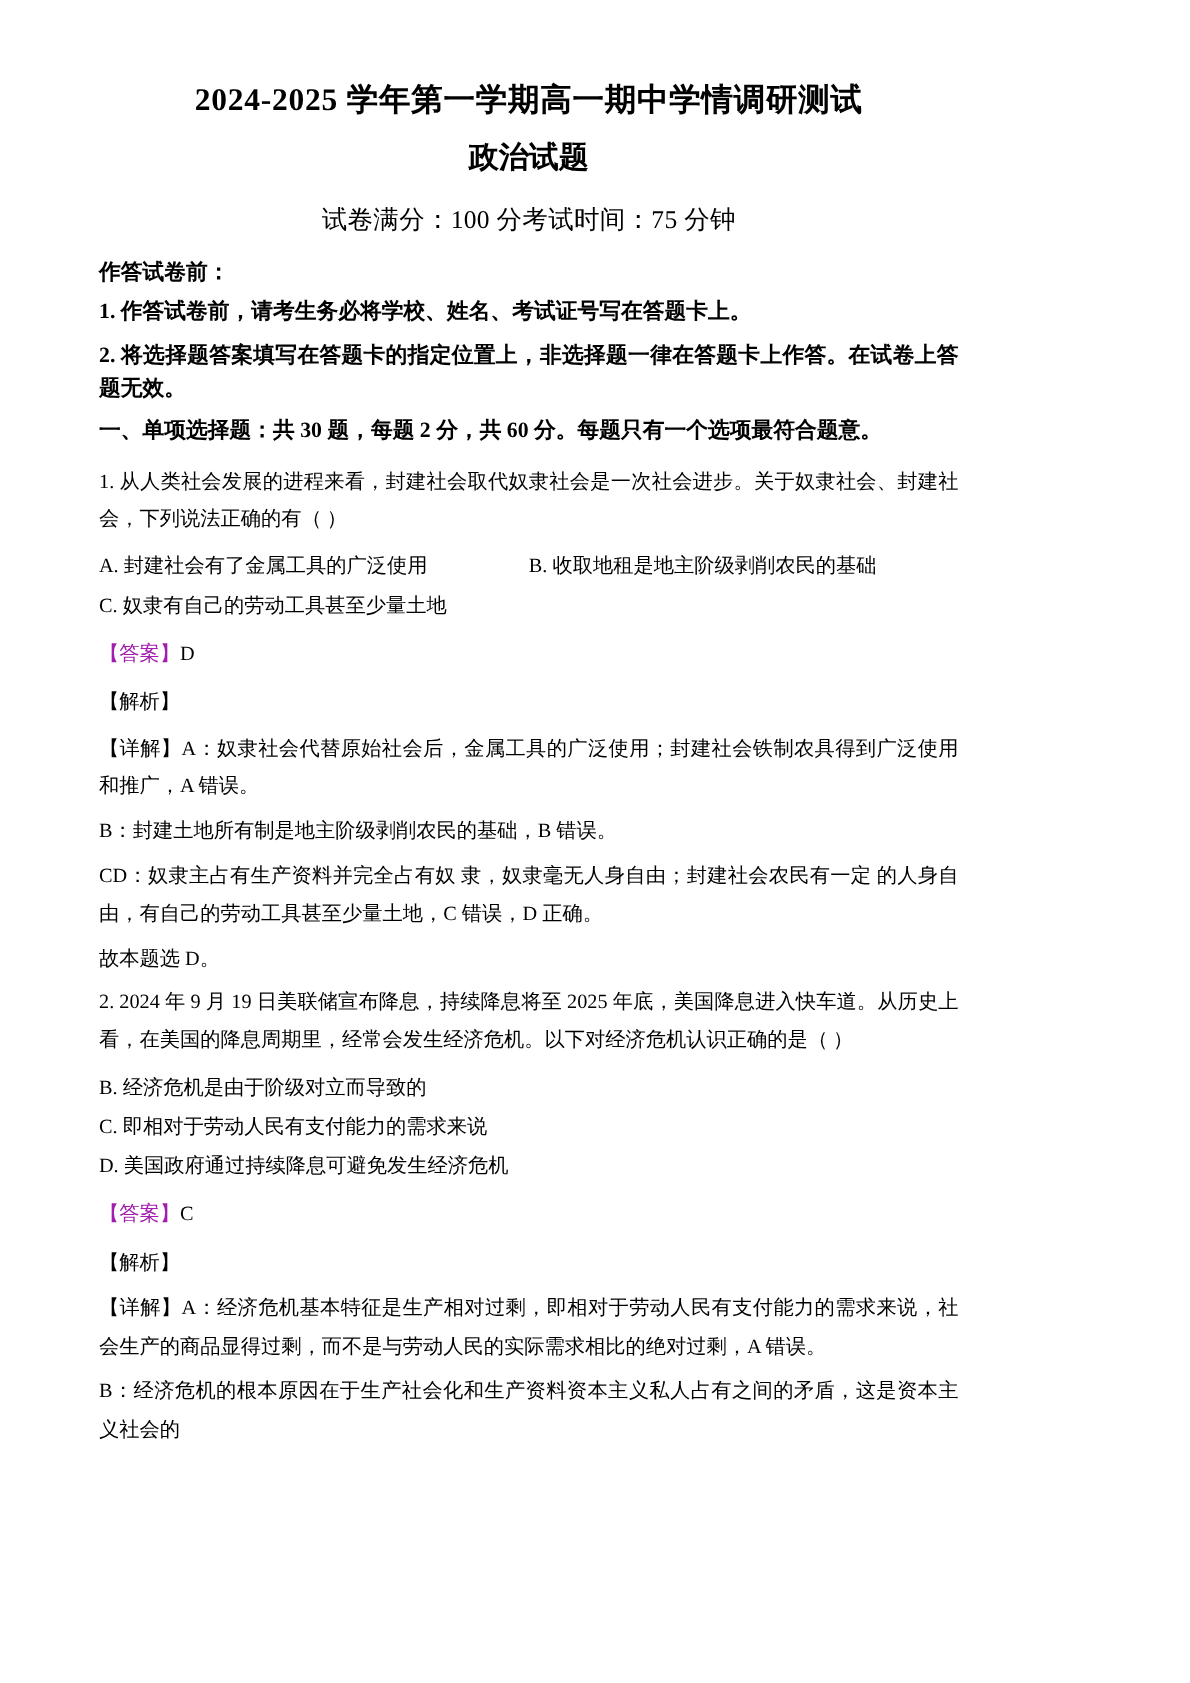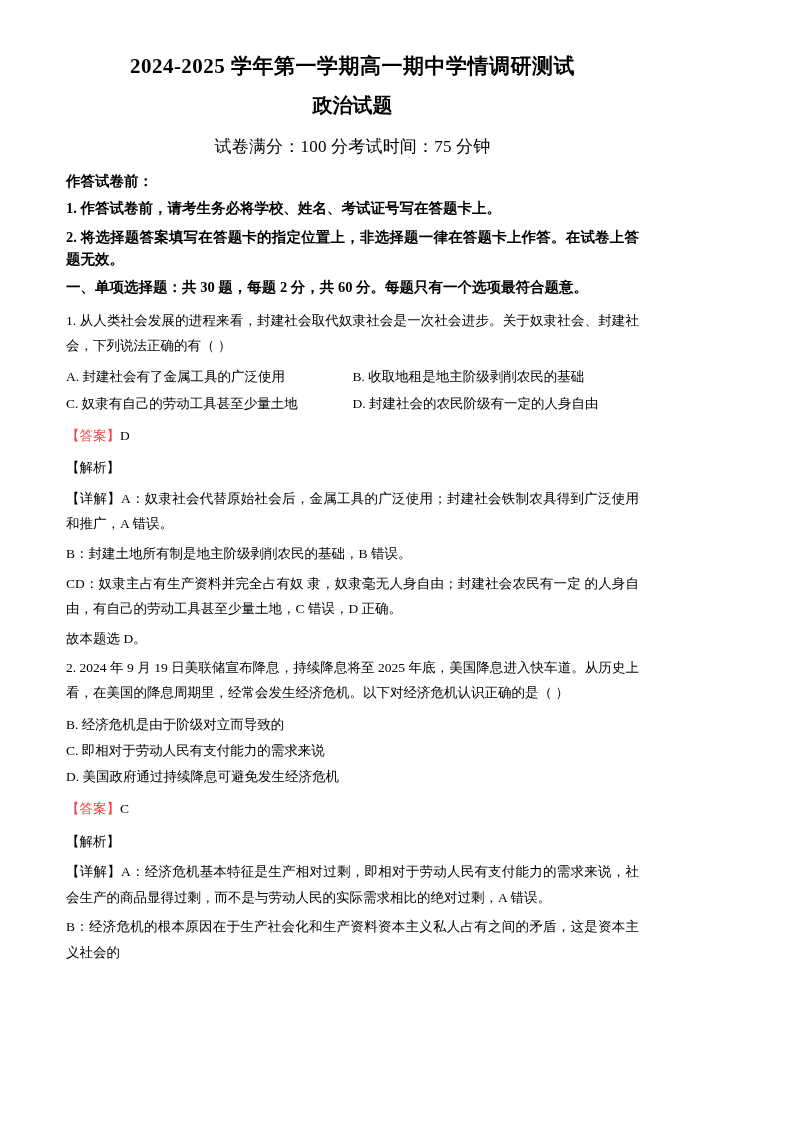--- a/index.html
+++ b/index.html
@@ -81,21 +81,21 @@
     font-size: 13.5px;
     line-height: 1.95;
     margin: 0;
   }
   .ans-line {
     font-size: 13.5px;
     line-height: 1.95;
     margin: 6px 0 2px 0;
   }
   .tag {
-    color: #ef4444;
+    color: #a21caf;
   }
   .ana-label {
     color: #000000;
   }
   .exp-para {
     font-size: 13.5px;
     line-height: 1.9;
     margin: 4px 0 0 0;
     text-align: justify;
   }
@@ -115,21 +115,20 @@
   <div class="notice-line">2. 将选择题答案填写在答题卡的指定位置上，非选择题一律在答题卡上作答。在试卷上答题无效。</div>
 
   <div class="section-head">一、单项选择题：共 30 题，每题 2 分，共 60 分。每题只有一个选项最符合题意。</div>
 
   <div>
     <div class="q-stem">1. 从人类社会发展的进程来看，封建社会取代奴隶社会是一次社会进步。关于奴隶社会、封建社会，下列说法正确的有（      ）</div>
     <div class="opts-two-col">
       <div class="opt">A. 封建社会有了金属工具的广泛使用</div>
       <div class="opt">B. 收取地租是地主阶级剥削农民的基础</div>
       <div class="opt">C. 奴隶有自己的劳动工具甚至少量土地</div>
-      <div class="opt">D. 封建社会的农民阶级有一定的人身自由</div>
     </div>
     <div class="ans-line">
       <span class="tag">【答案】</span><span>D</span>
     </div>
     <div class="ans-line">
       <span class="ana-label">【解析】</span>
     </div>
     <div class="exp-para">【详解】A：奴隶社会代替原始社会后，金属工具的广泛使用；封建社会铁制农具得到广泛使用和推广，A 错误。</div>
     <div class="exp-para">B：封建土地所有制是地主阶级剥削农民的基础，B 错误。</div>
     <div class="exp-para">CD：奴隶主占有生产资料并完全占有奴 隶，奴隶毫无人身自由；封建社会农民有一定 的人身自由，有自己的劳动工具甚至少量土地，C 错误，D 正确。</div>

